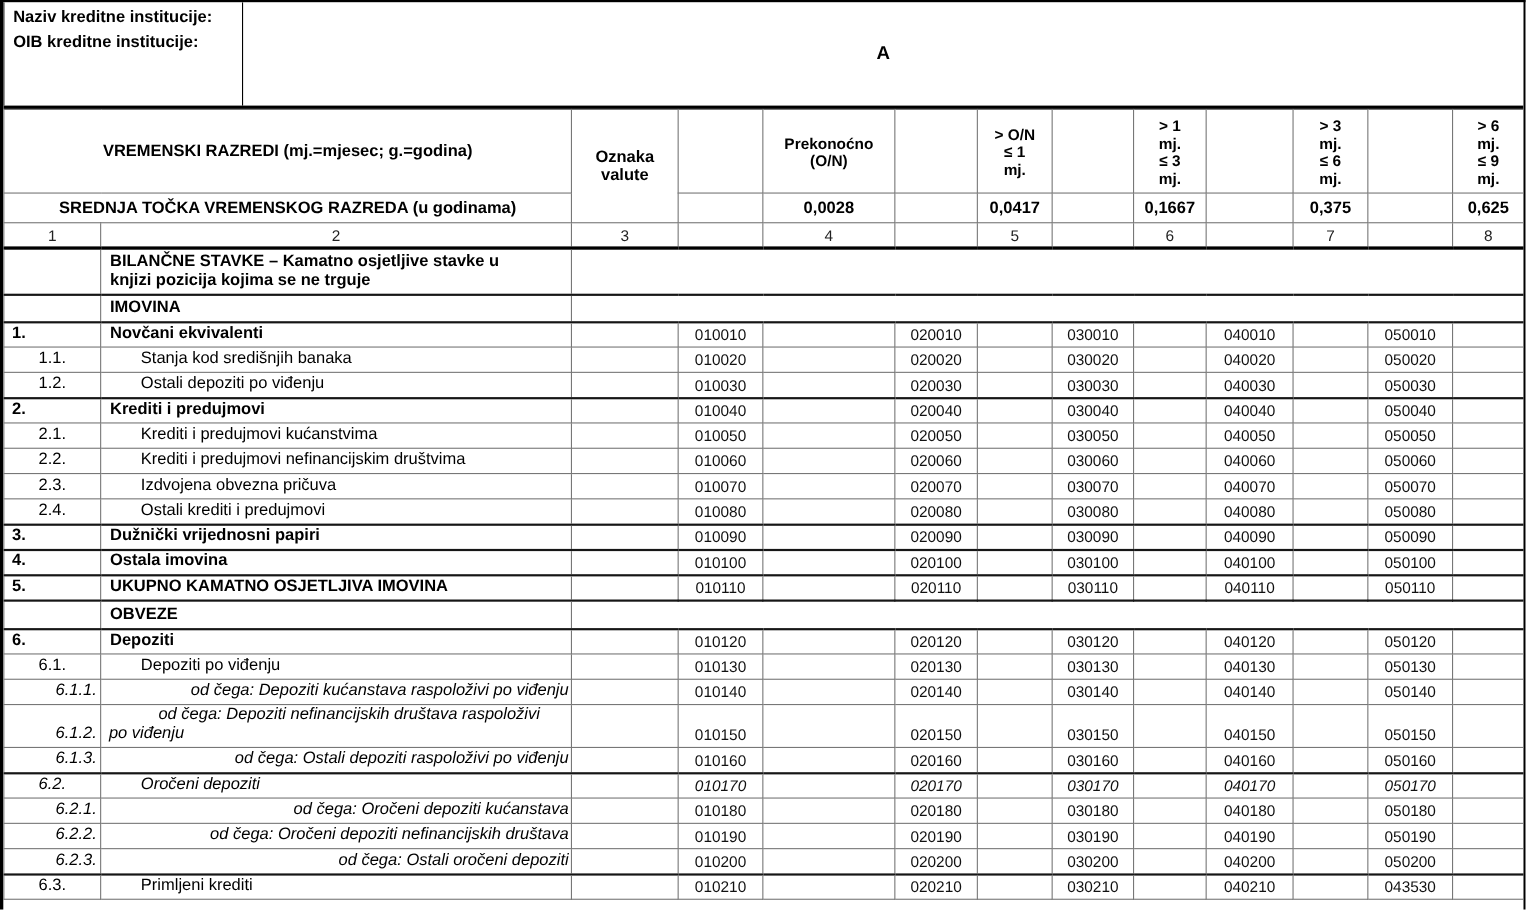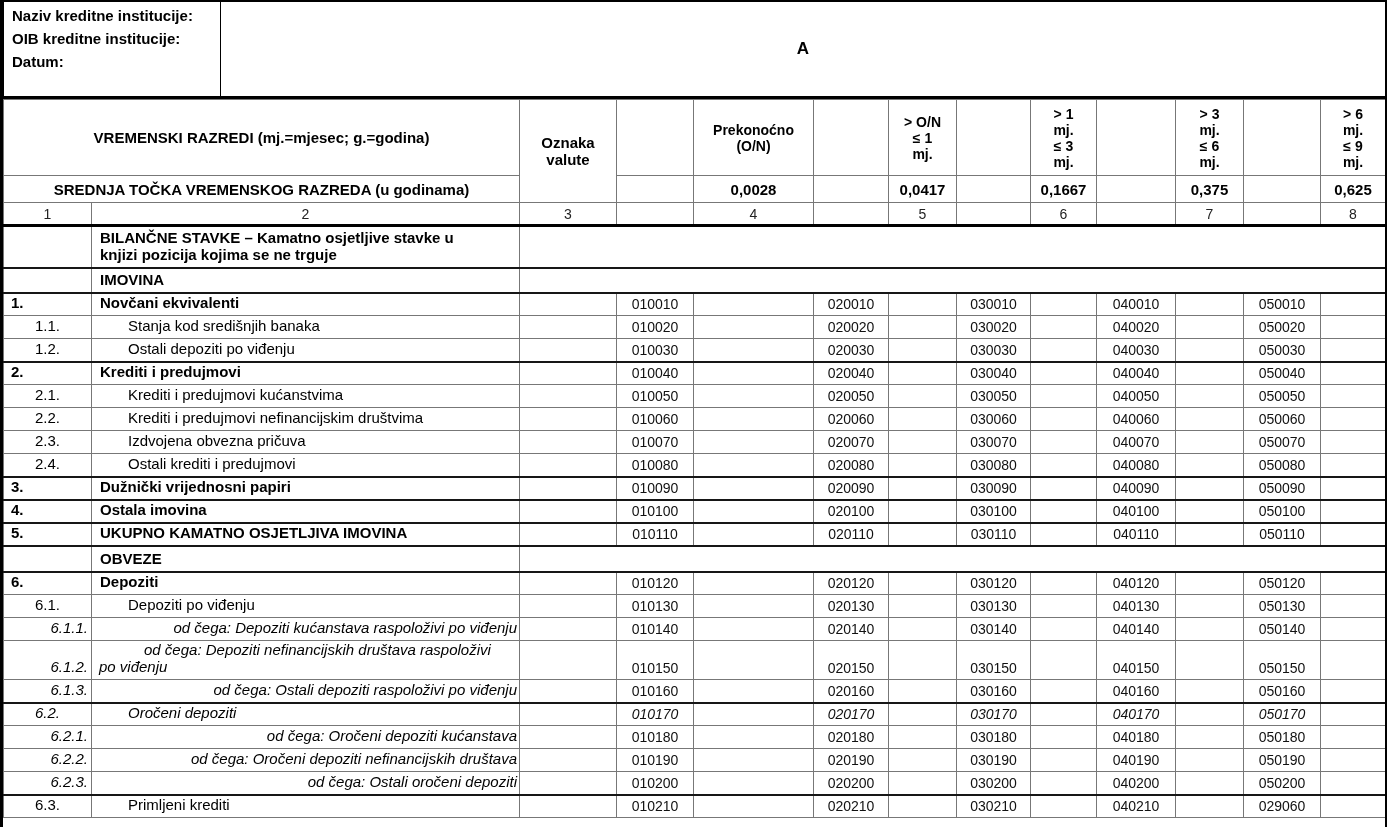--- a/index.html
+++ b/index.html
@@ -40,21 +40,20 @@
 </style>
 </head>
 <body>
 
 <div class="sheet">
 
   <div class="topbar">
     <div class="info-cell">
       <div class="iline">Naziv kreditne institucije:</div>
       <div class="iline">OIB kreditne institucije:</div>
-      <div class="iline">Datum:</div>
     </div>
     <div class="corner-cell">A</div>
   </div>
 
   <table>
     <colgroup>
       <col style="width:88px">
         <col style="width:428px">
         <col style="width:97px">
       <col style="width:77px">
@@ -448,18 +447,18 @@
           <td class="desc ind2">Primljeni krediti</td>
           <td></td>
           <td class="code">010210</td>
           <td></td>
           <td class="code">020210</td>
           <td></td>
           <td class="code">030210</td>
           <td></td>
           <td class="code">040210</td>
           <td></td>
-          <td class="code">029060</td>
+          <td class="code">043530</td>
           <td></td>
         </tr>
       </tbody>
   </table>
 </div>
 
 </body></html>

